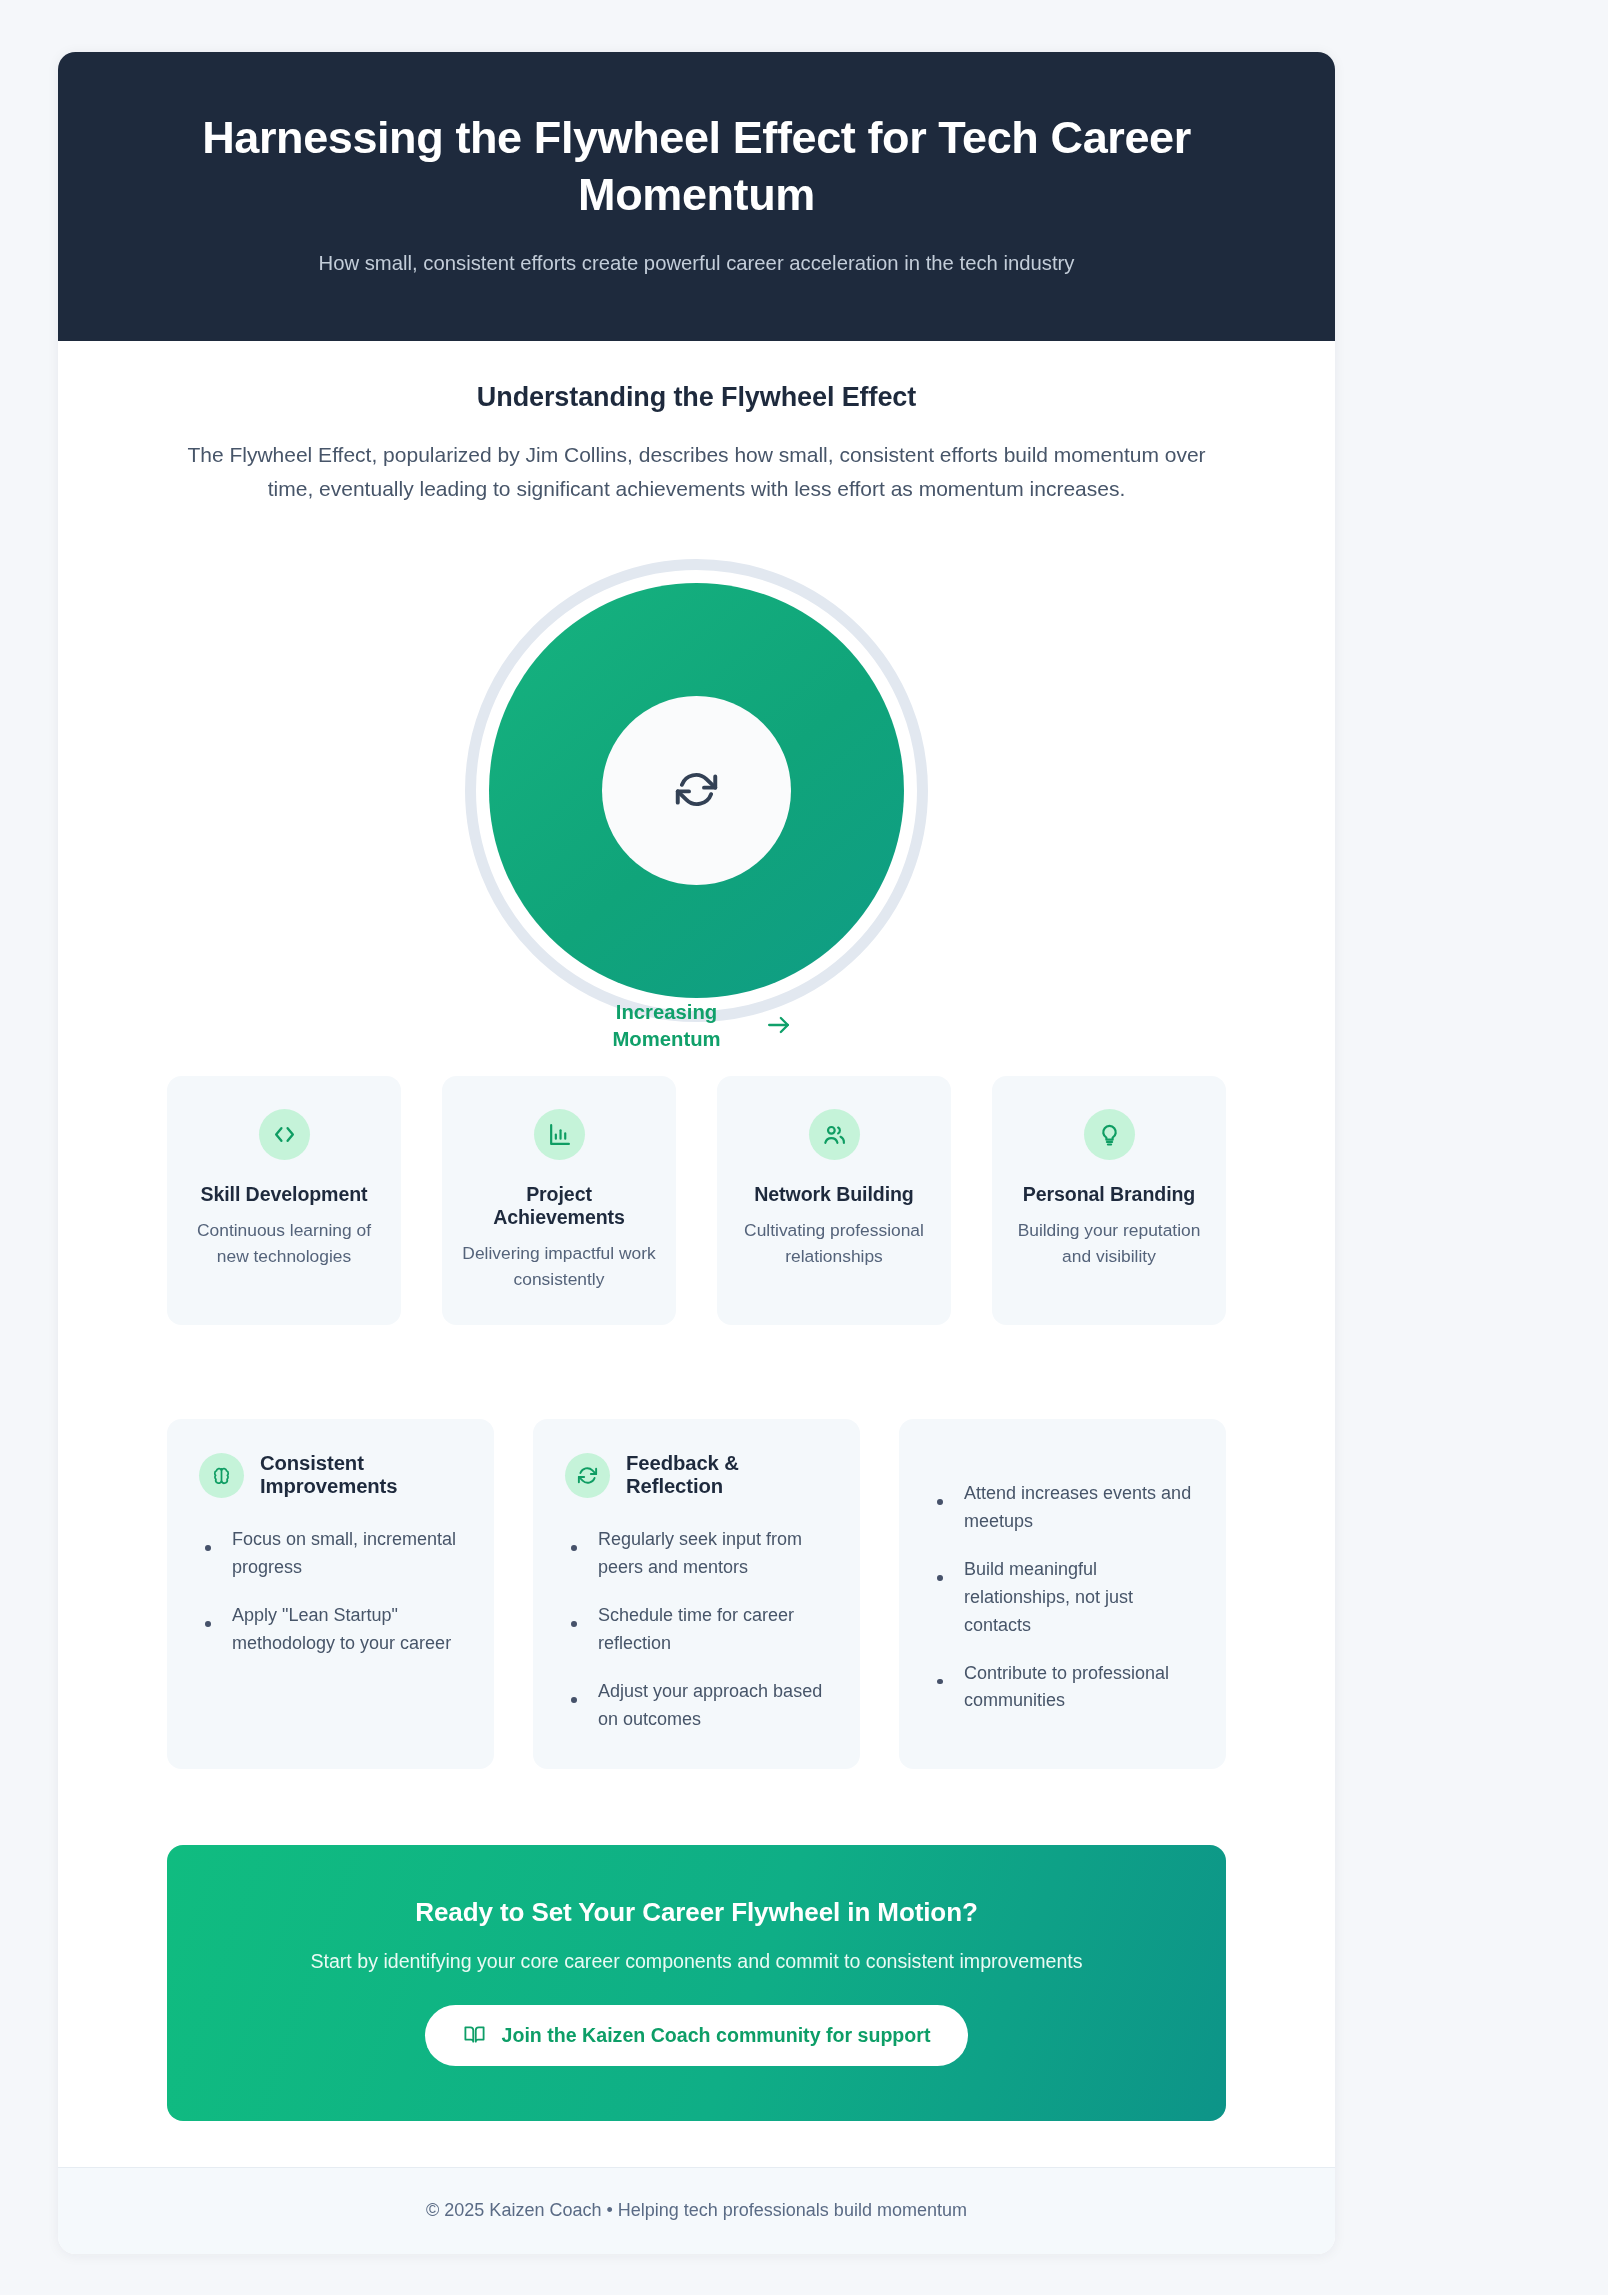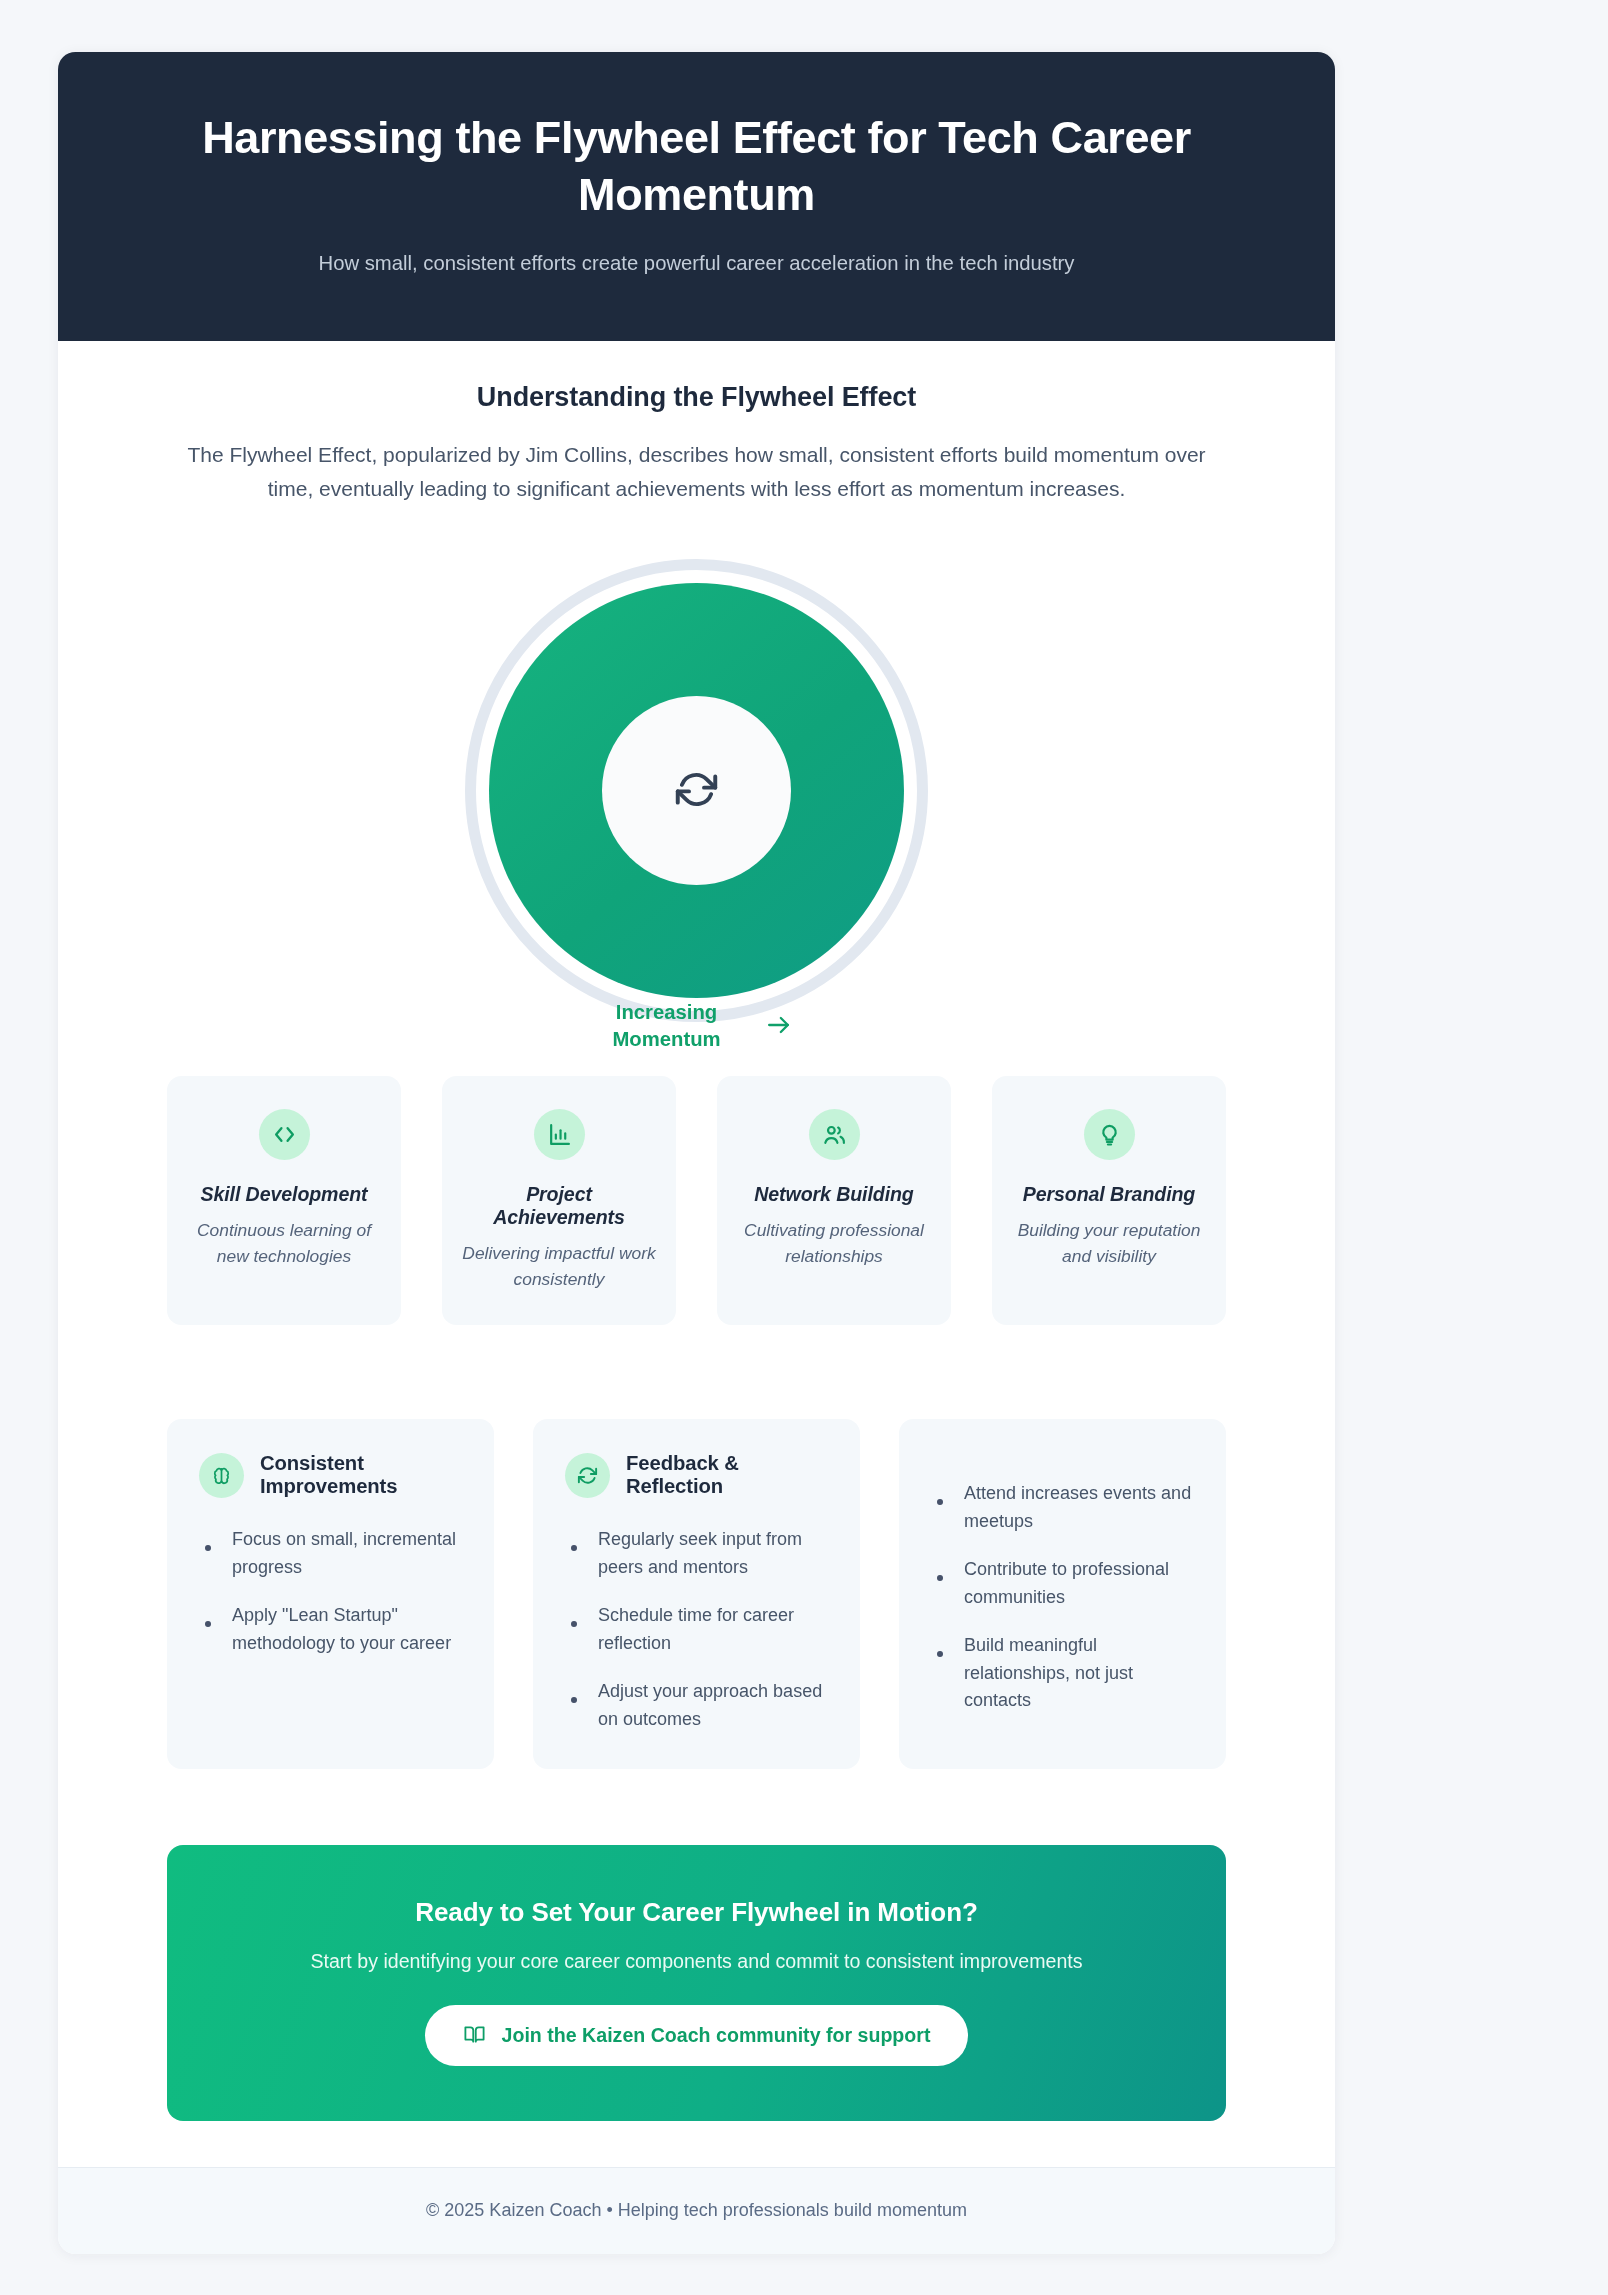--- a/index.html
+++ b/index.html
@@ -130,21 +130,20 @@
     display: grid;
     grid-template-columns: repeat(4, 1fr);
     gap: 41px;
     margin-top: 54px;
   }
   .comp-card {
     background: #f4f8fb;
     border-radius: 14.5px;
     padding: 33px 20.3px 33px 20.3px;
     text-align: center;
-    font-style: italic;
   }
   .comp-icon {
     width: 51px;
     height: 51px;
     border-radius: 50%;
     background: #c5f3d9;
     display: flex;
     align-items: center;
     justify-content: center;
     margin: 0 auto;
@@ -400,22 +399,22 @@
           <ul class="strat-list">
             <li>Regularly seek input from peers and mentors</li>
             <li>Schedule time for career reflection</li>
             <li>Adjust your approach based on outcomes</li>
           </ul>
         </div>
 
         <div class="strat-card">
           <ul class="strat-list">
             <li>Attend increases events and meetups</li>
+            <li>Build meaningful relationships, not just contacts</li>
             <li>Contribute to professional communities</li>
-            <li>Build meaningful relationships, not just contacts</li>
           </ul>
         </div>
 
       </div>
 
       <div class="cta">
         <div class="cta-title">Ready to Set Your Career Flywheel in Motion?</div>
         <div class="cta-sub">Start by identifying your core career components and commit to consistent improvements</div>
         <button class="cta-btn">
           <span class="cta-btn-icon">

